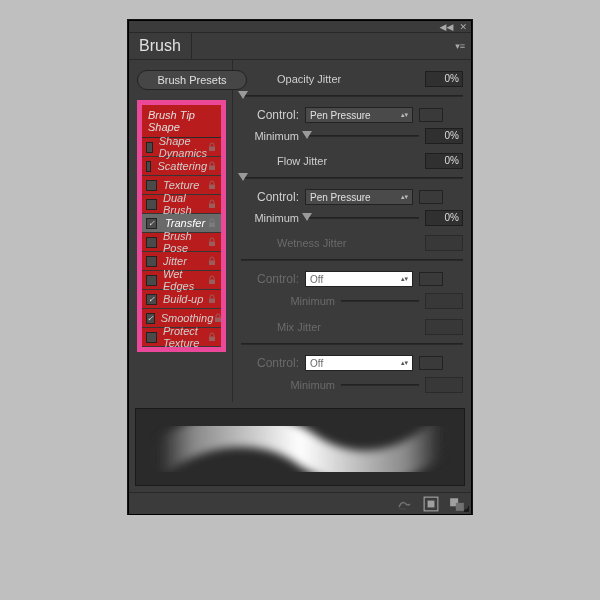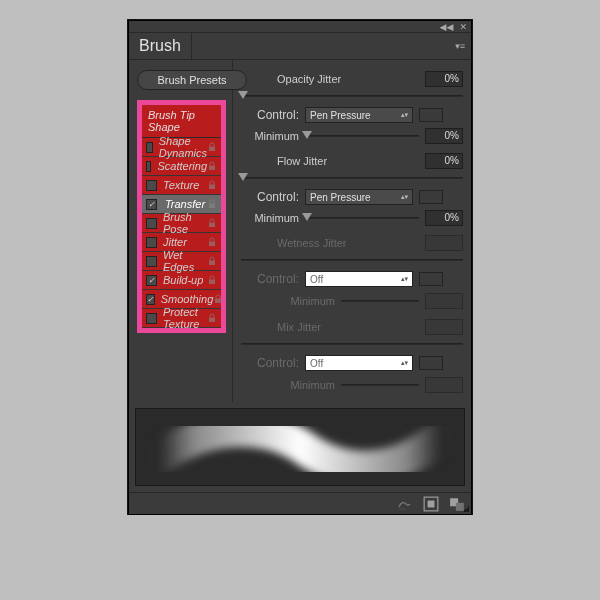--- a/index.html
+++ b/index.html
@@ -84,20 +84,28 @@
                 </svg></span>
             </div>
             <div class="item">
               <span class="cb"></span>
               <span class="item-label">Texture</span>
               <span class="lock"><svg viewBox="0 0 10 10">
                   <rect x="2" y="4.5" width="6" height="4.5" fill="#888"></rect>
                   <path d="M3 4.5 V3 a2 2 0 0 1 4 0 V4.5" stroke="#888" fill="none" stroke-width="1"></path>
                 </svg></span>
             </div>
+            <div class="item">
+              <span class="cb"></span>
+              <span class="item-label">Dual Brush</span>
+              <span class="lock"><svg viewBox="0 0 10 10">
+                  <rect x="2" y="4.5" width="6" height="4.5" fill="#888"></rect>
+                  <path d="M3 4.5 V3 a2 2 0 0 1 4 0 V4.5" stroke="#888" fill="none" stroke-width="1"></path>
+                </svg></span>
+            </div>
             <div class="item selected">
               <span class="cb checked"></span>
               <span class="item-label">Transfer</span>
               <span class="lock"><svg viewBox="0 0 10 10">
                   <rect x="2" y="4.5" width="6" height="4.5" fill="#888"></rect>
                   <path d="M3 4.5 V3 a2 2 0 0 1 4 0 V4.5" stroke="#888" fill="none" stroke-width="1"></path>
                 </svg></span>
             </div>
             <div class="item">
               <span class="cb"></span>

